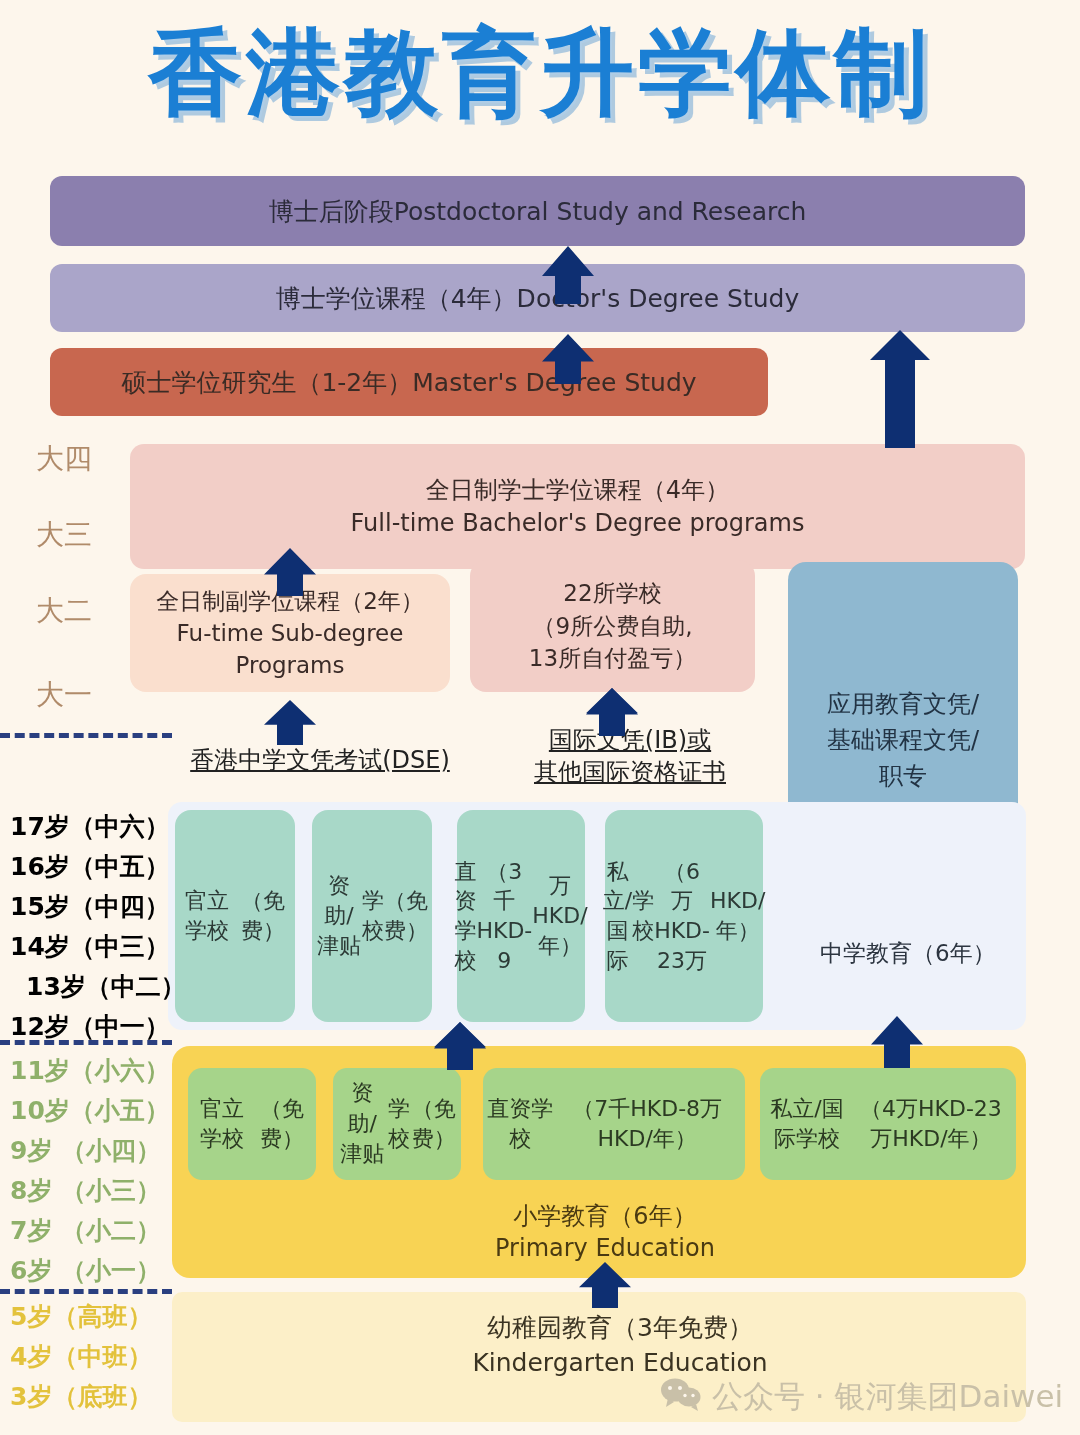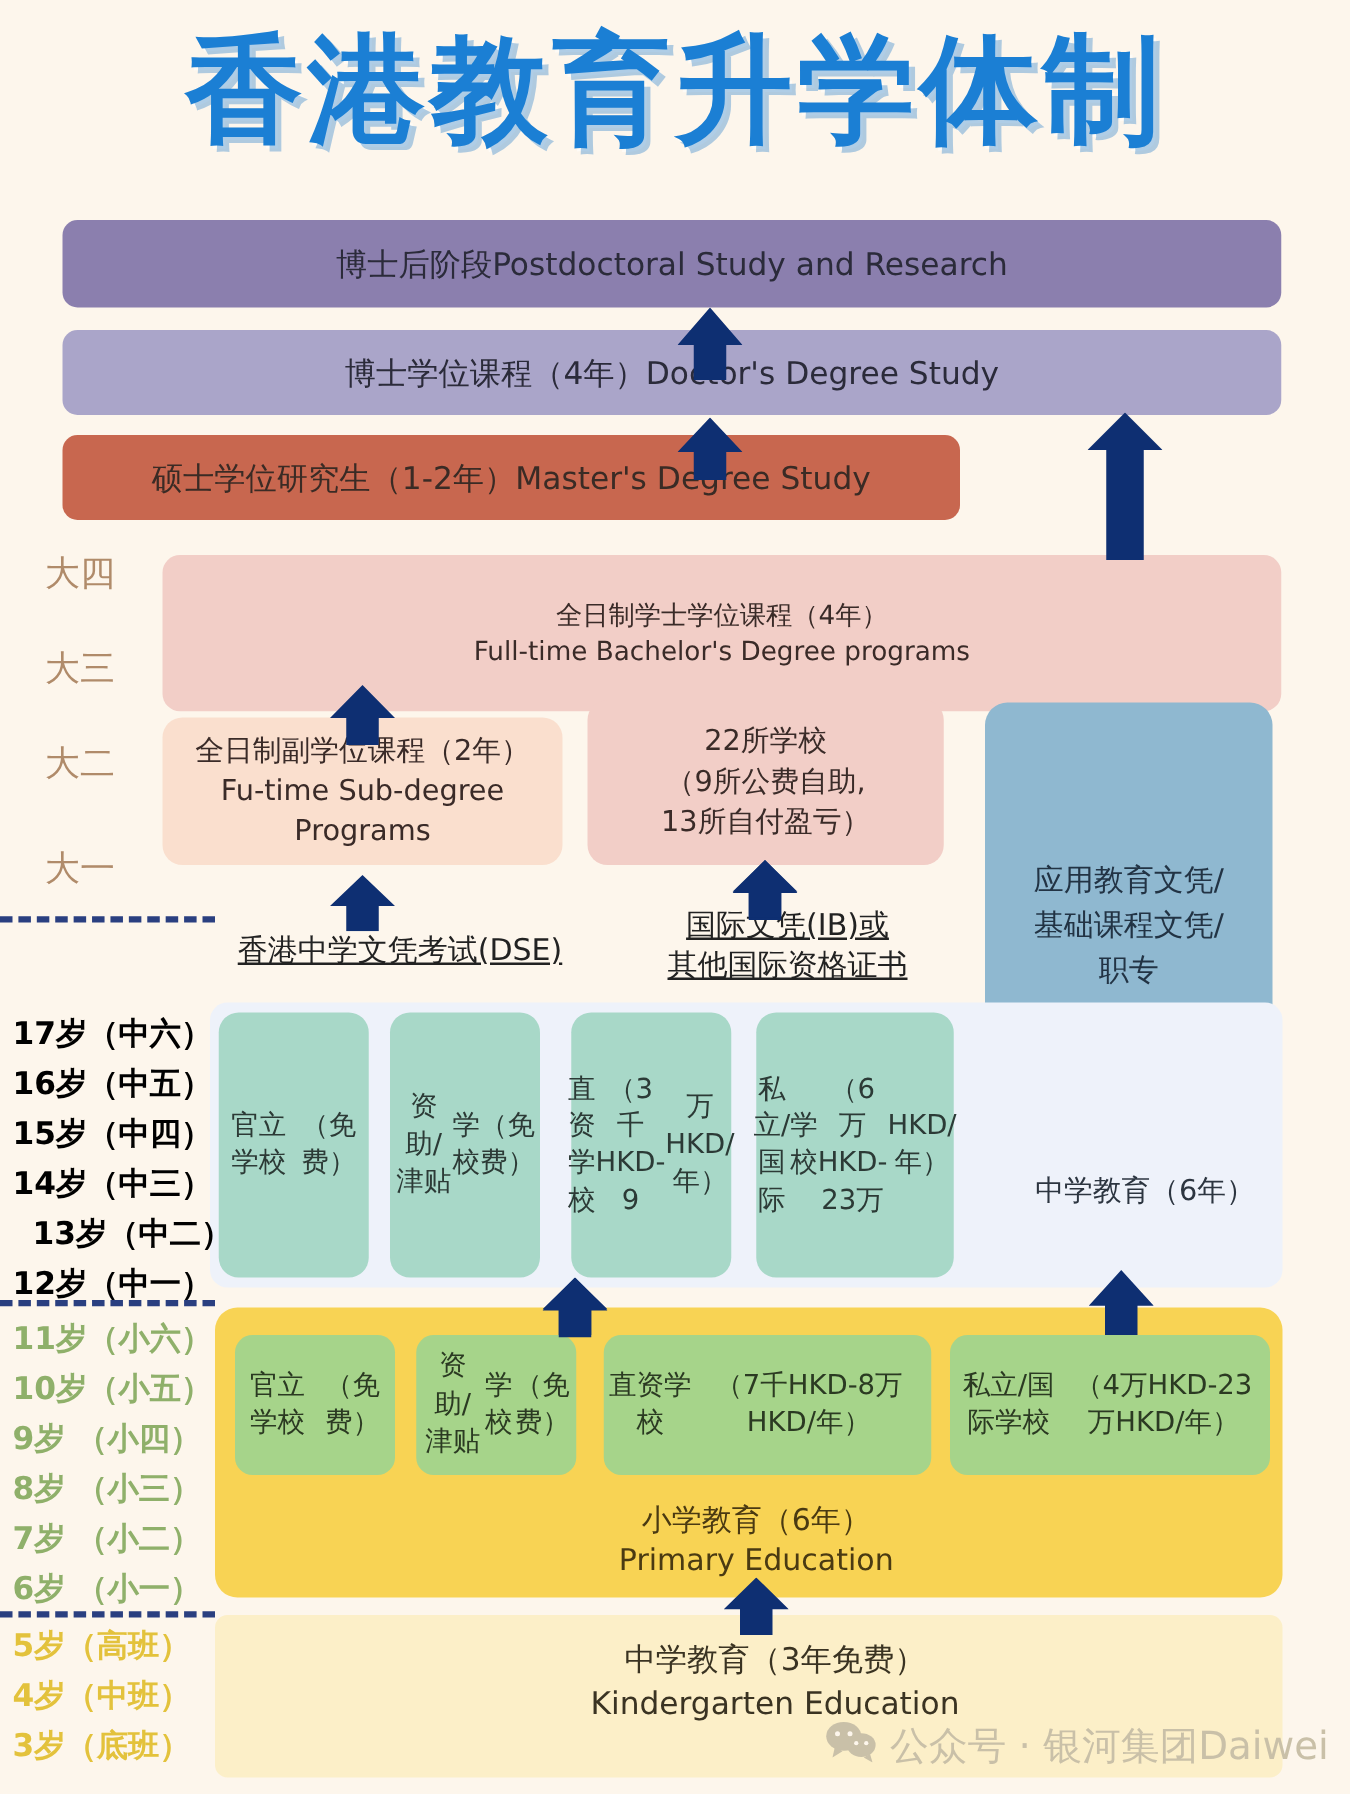--- a/index.html
+++ b/index.html
@@ -36,21 +36,21 @@
     position:absolute;border-radius:16px;
     display:flex;flex-direction:column;align-items:center;justify-content:center;
     text-align:center;box-sizing:border-box;
     font-family:"DejaVu Sans","Liberation Sans",sans-serif;
   }
 
   #postdoc-bar{left:50px;top:176px;width:975px;height:70px;background:#8b7fae;color:#2b2b3a;font-size:25px;}
   #doctor-bar{left:50px;top:264px;width:975px;height:68px;background:#aaa5c9;color:#2b2b3a;font-size:25px;}
   #master-bar{left:50px;top:348px;width:718px;height:68px;background:#c8674f;color:#3a2b25;font-size:25px;}
 
-  #bachelor-box{left:130px;top:444px;width:895px;height:125px;background:#f2cec7;color:#3a2b28;font-size:21px;line-height:1.35;border-radius:14px;}
+  #bachelor-box{left:130px;top:444px;width:895px;height:125px;background:#f2cec7;color:#3a2b28;font-size:24px;line-height:1.35;border-radius:14px;}
 
   #subdegree-box{left:130px;top:574px;width:320px;height:118px;background:#fadfce;color:#3a2b28;font-size:23px;line-height:1.4;}
   #schools22-box{left:470px;top:560px;width:285px;height:132px;background:#f2cec7;color:#3a2b28;font-size:23px;line-height:1.42;}
   #applied-box{left:788px;top:562px;width:230px;height:355px;background:#8fb8d0;color:#223344;font-size:24px;line-height:1.5;border-radius:18px;}
 
   
   .examlabel{
     position:absolute;text-align:center;
     font-size:24px;line-height:1.35;color:#222;
     text-decoration:underline;
@@ -69,22 +69,22 @@
     display:flex;align-items:center;justify-content:center;text-align:center;
     color:#2c3a36;font-size:22px;line-height:1.35;box-sizing:border-box;padding:4px;
     font-family:"DejaVu Sans","Liberation Sans",sans-serif;
   }
   #sec-gov{left:175px;top:810px;width:120px;height:212px;}
   #sec-aided{left:312px;top:810px;width:120px;height:212px;}
   #sec-dss{left:457px;top:810px;width:128px;height:212px;}
   #sec-private{left:605px;top:810px;width:158px;height:212px;}
 
   #secondary-caption{
-    position:absolute;left:797px;top:938px;width:238px;
-    text-align:center;color:#2c3540;font-size:23px;line-height:1.35;
+    position:absolute;left:820px;top:938px;width:238px;
+    text-align:left;color:#2c3540;font-size:23px;line-height:1.35;
     font-family:"DejaVu Sans","Liberation Sans",sans-serif;
   }
 
   
   #primary-container{
     position:absolute;left:172px;top:1046px;width:854px;height:232px;
     background:#f8d354;border-radius:18px;
   }
   .pri-school{
     position:absolute;background:#a6d48a;border-radius:14px;
@@ -233,21 +233,21 @@
       <div>私立/国际学校</div>
       <div>（4万HKD-23万HKD/年）</div>
     </div>
   <div id="primary-caption">
     <div>小学教育（6年）</div>
     <div>Primary Education</div>
   </div>
 
   <div id="kinder-container"></div>
   <div id="kinder-caption">
-    <div>中学教育（3年免费）</div>
+    <div>幼稚园教育（3年免费）</div>
     <div>Kindergarten Education</div>
   </div>
 
   <div id="left-labels">
       <div class="lbl uni-lbl" style="top: 440px;">大四</div>
       <div class="lbl uni-lbl" style="top: 516px;">大三</div>
       <div class="lbl uni-lbl" style="top: 592px;">大二</div>
       <div class="lbl uni-lbl" style="top: 676px;">大一</div>
       <div class="lbl sec-lbl" style="top: 810px;">17岁（中六）</div>
       <div class="lbl sec-lbl" style="top: 850px;">16岁（中五）</div>

